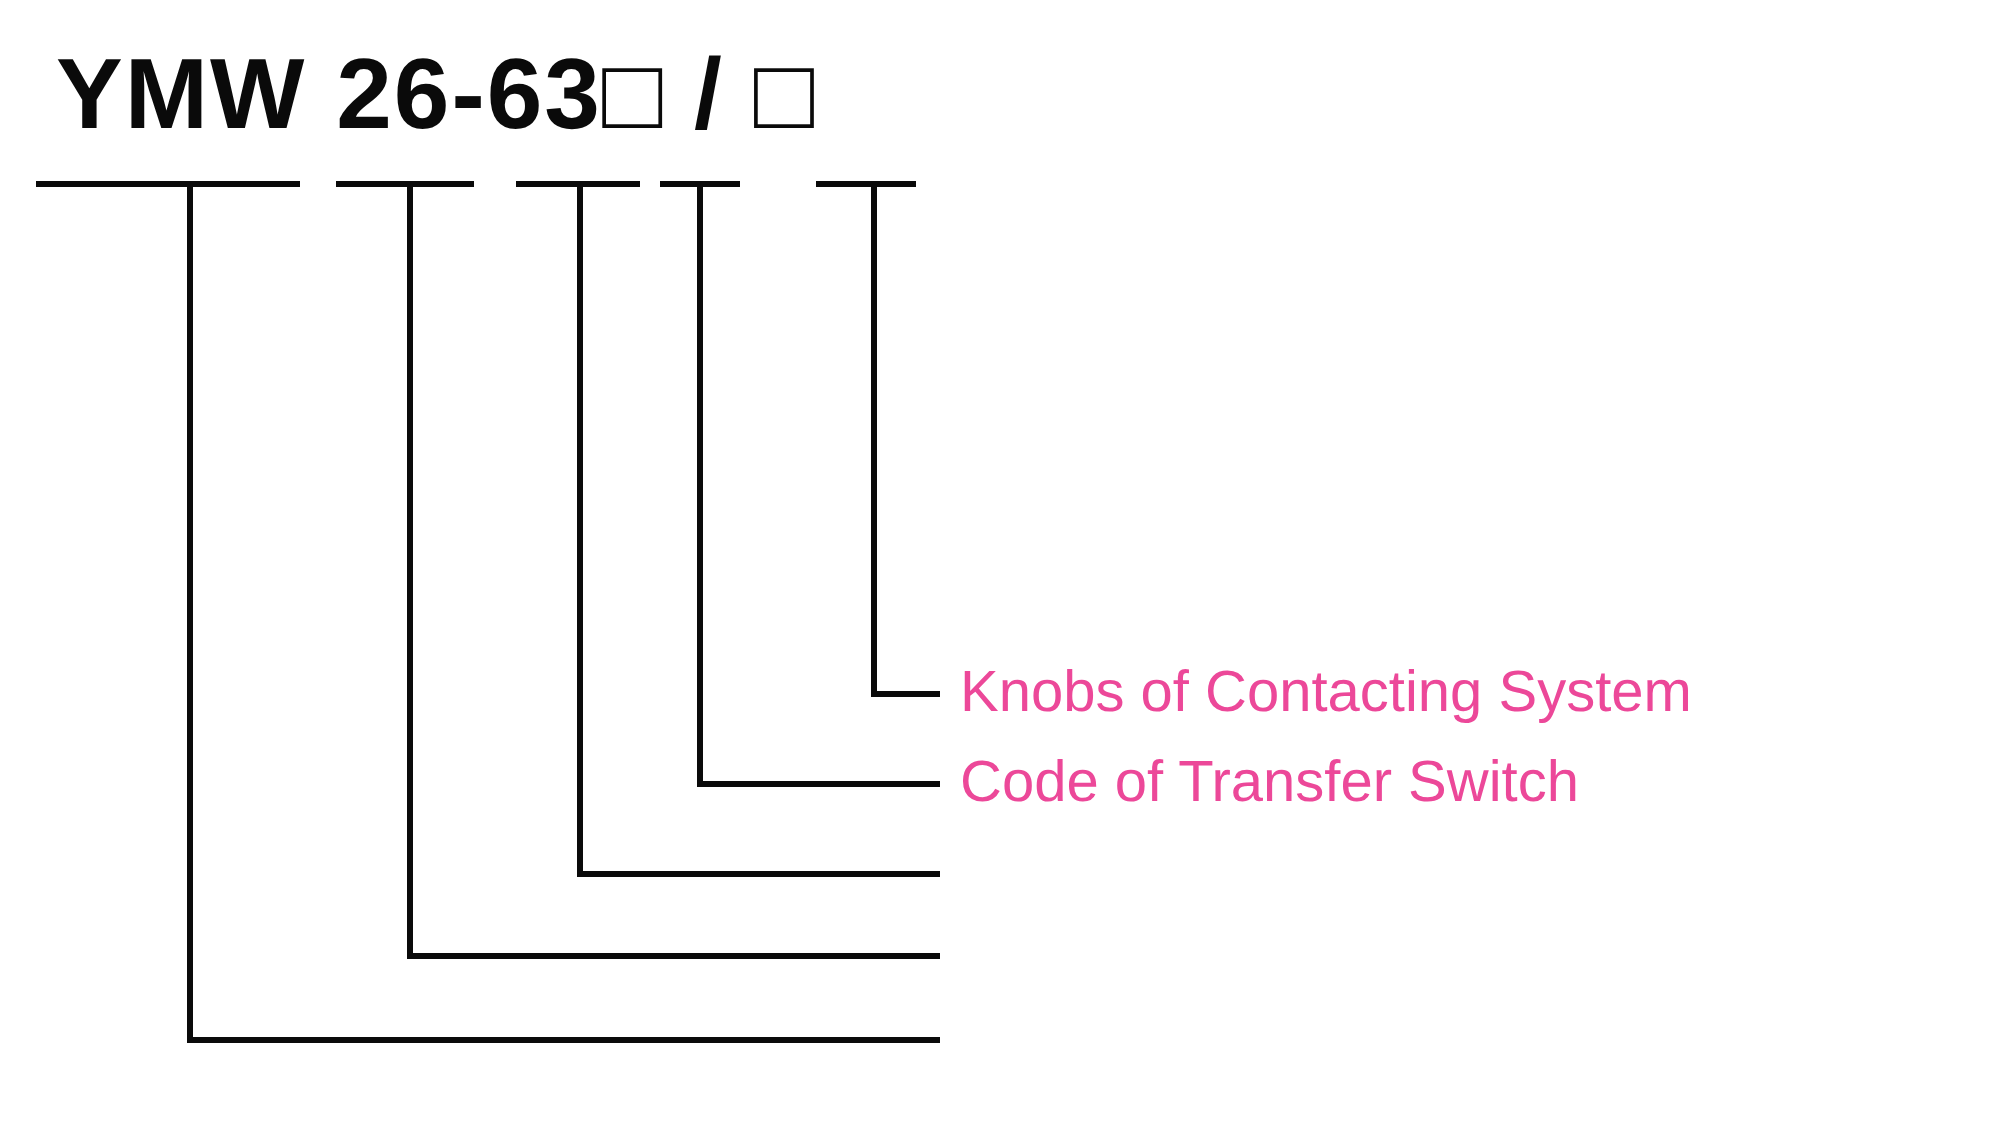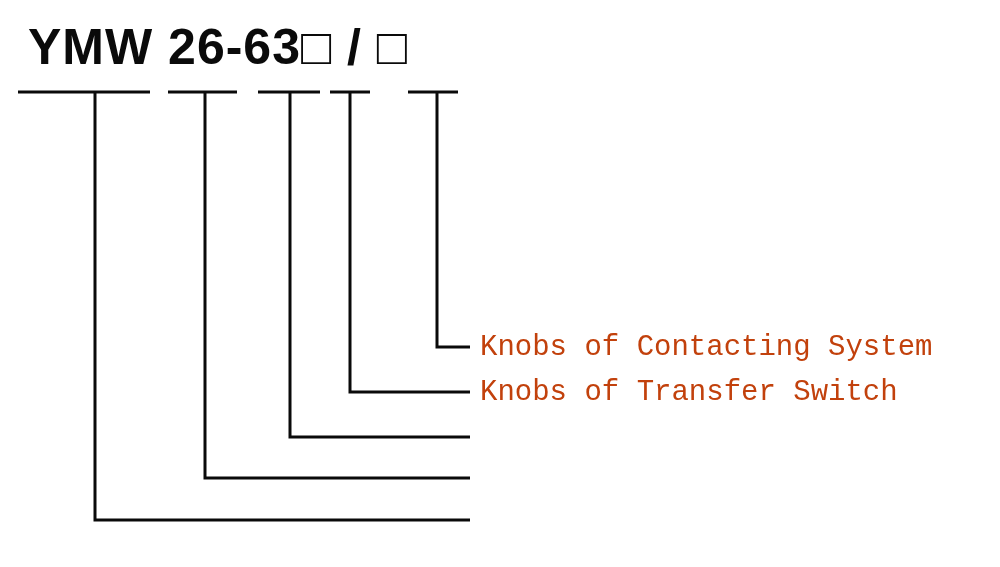--- a/index.html
+++ b/index.html
@@ -39,23 +39,22 @@
     stroke: #0a0a0a;
     stroke-width: 3;
     stroke-linecap: butt;
   }
   .label {
     position: absolute;
     left: 480px;
     transform: translateY(-50%);
     font-size: 29px;
     font-weight: 400;
-    color: #c2410c;
+    color: #ec4899;
     white-space: nowrap;
-    font-family: Liberation Mono, monospace;
   }
 </style>
 </head>
 <body>
 
 <div class="canvas">
 
   <div class="title">YMW 26-63□ / □</div>
 
   <svg class="lines" width="1000" height="567" viewBox="0 0 1000 567" xmlns="http://www.w3.org/2000/svg">
@@ -68,18 +67,18 @@
 
     <path d="M95 92 V520 H470"></path>
     <path d="M205 92 V478 H470"></path>
     <path d="M290 92 V437 H470"></path>
     <path d="M350 92 V392 H470"></path>
     <path d="M437 92 V347 H470"></path>
   </svg>
 
   <div class="label" style="top:347px">Knobs of Contacting System</div>
 
-  <div class="label" style="top:392px">Knobs of Transfer Switch</div>
+  <div class="label" style="top:392px">Code of Transfer Switch</div>
 
 
 
 
 </div>
 
 </body></html>

